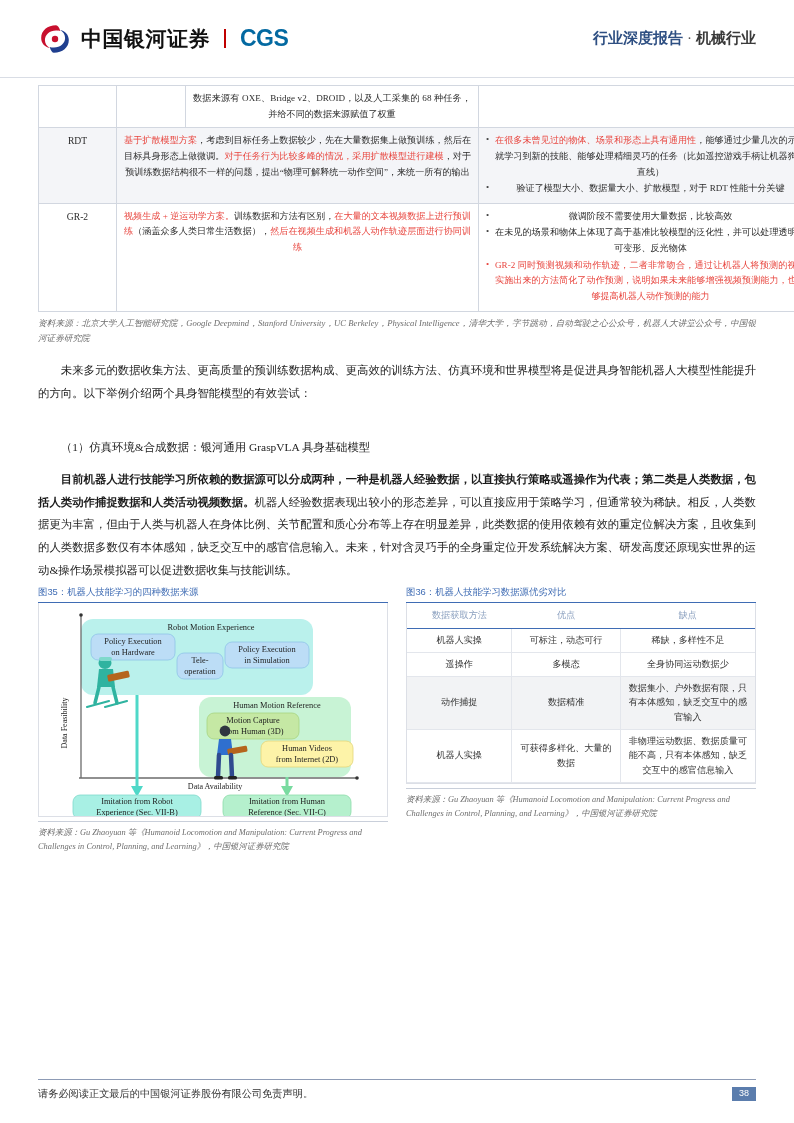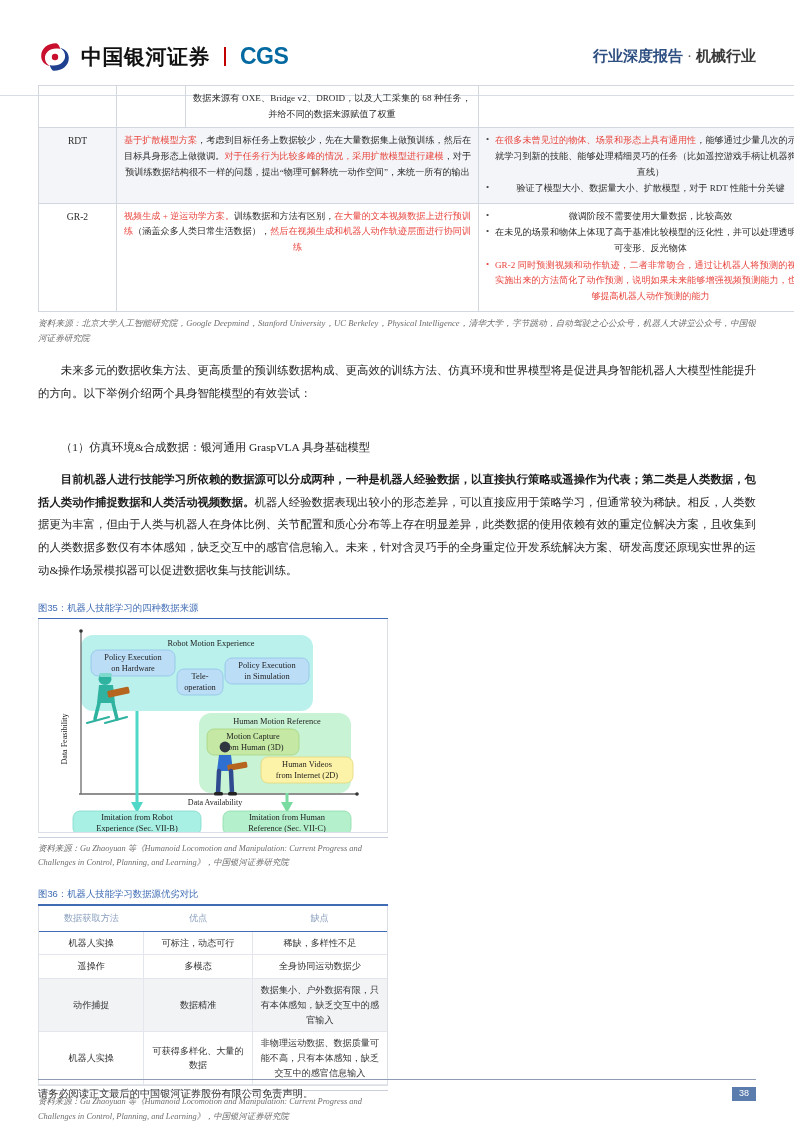--- a/index.html
+++ b/index.html
@@ -21,21 +21,20 @@
     position: absolute;
     top: 0; left: 0;
     width: 794px;
     height: 78px;
     box-sizing: border-box;
     padding: 0 38px;
     display: flex;
     align-items: center;
     justify-content: space-between;
     border-bottom: 1.4px solid #d9dde5;
-    margin-top: 18px;
   }
   .brand {
     display: flex;
     align-items: center;
     gap: 9px;
   }
   .brand-logo { width: 34px; height: 34px; flex: none; }
   .brand-cn {
     font-family: "Liberation Sans", sans-serif;
     font-weight: bold;
@@ -150,23 +149,22 @@
   .para.heading {
     font-weight: normal;
     text-indent: 2em;
     margin-top: 31px;
   }
 
   
   .fig-row {
     display: flex;
     gap: 18px;
-    margin-top: 20px;
+    margin-top: 4px;
     width: 718px;
-    flex-direction: column;
   }
   .fig { width: 350px; }
   .fig-title {
     font-family: "Liberation Sans", sans-serif;
     font-size: 9.4px;
     color: #3f6cb4;
     margin-bottom: 3px;
     white-space: nowrap;
   }
   .fig-rule {

